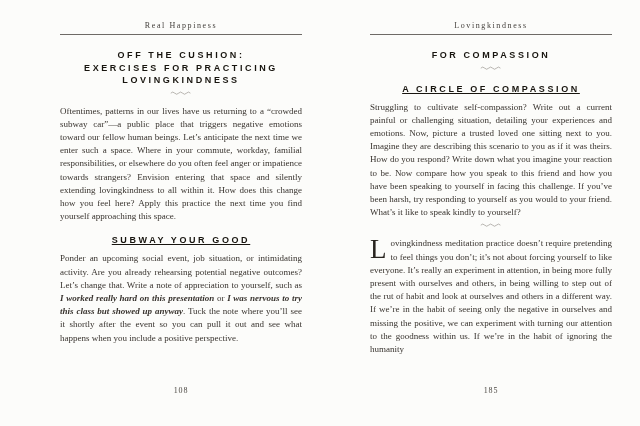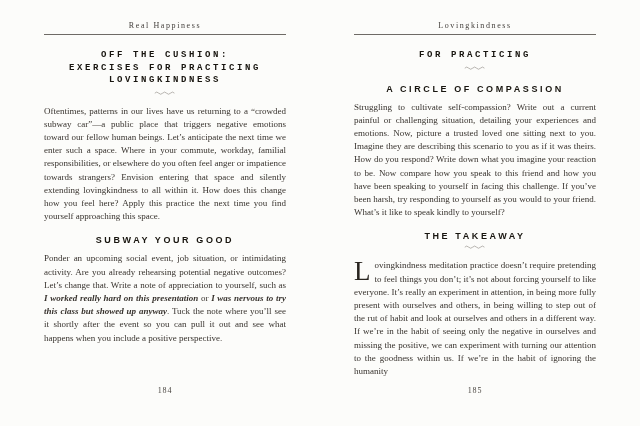--- a/index.html
+++ b/index.html
@@ -7,40 +7,41 @@
     width: 640px; height: 426px;
     background: #fcfcfa;
     position: relative;
     overflow: hidden;
     font-family: "Liberation Serif", serif;
   }
   .page {
     position: absolute; top: 0;
     width: 242px; height: 426px;
     overflow: hidden;
+    margin-left: 16px;
   }
   .page-left  { left: 44px; }
   .page-right { left: 354px; }
 
   .running-head {
     margin-top: 21px;
     text-align: center;
     font-size: 8px;
     letter-spacing: 1.6px;
     color: #45413d;
   }
   .head-rule {
     border: none;
     border-top: 1px solid #6e6a66;
     margin: 4px 0 0 0;
   }
   .chapter-heading {
     margin-top: 14px;
     text-align: center;
-    font-family: Liberation Mono, monospace;
+    font-family: Liberation Sans, sans-serif;
     font-weight: bold;
     font-size: 9px;
     letter-spacing: 2.6px;
     line-height: 12.5px;
     color: #18150f;
   }
   .ornament {
     text-align: center;
     margin-top: 3px;
     height: 8px;
@@ -48,20 +49,21 @@
   }
   .ornament svg { display: inline-block; vertical-align: top; }
   .section-heading {
     margin-top: 11px;
     text-align: center;
     font-family: "Liberation Sans", sans-serif;
     font-weight: bold;
     font-size: 9px;
     letter-spacing: 2.6px;
     color: #18150f;
+    text-decoration: underline;
   }
   .body-para {
     margin: 7px 0 0 0;
     font-size: 9px;
     line-height: 13.2px;
     text-align: justify;
     color: #38332e;
   }
   .body-para .italic { font-style: italic; font-weight: bold; }
   .dropcap {
@@ -98,40 +100,39 @@
     <svg width="22" height="6" viewBox="0 0 28 6">
         <path d="M1 3.2 q2.5 -2.8 5 0 t5 0 t5 0 t5 0 t5 0" fill="none" stroke="#9a9691" stroke-width="0.9"></path>
       </svg>
   </div>
 
   <p class="body-para"><span>Oftentimes, patterns in our lives have us returning to a “crowded subway car”—a public place that triggers negative emotions toward our fellow human beings. Let’s anticipate the next time we enter such a space. Where in your commute, workday, familial responsibilities, or elsewhere do you often feel anger or impatience towards strangers? Envision entering that space and silently extending lovingkindness to all within it. How does this change how you feel here? Apply this practice the next time you find yourself approaching this space.</span></p>
 
   <div class="section-heading mt-sec2">SUBWAY YOUR GOOD</div>
   <p class="body-para"><span>Ponder an upcoming social event, job situation, or intimidating activity. Are you already rehearsing potential negative outcomes? Let’s change that. Write a note of appreciation to yourself, such as </span><span class="italic">I worked really hard on this presentation</span><span> or </span><span class="italic">I was nervous to try this class but showed up anyway</span><span>. Tuck the note where you’ll see it shortly after the event so you can pull it out and see what happens when you include a positive perspective.</span></p>
 
-  <div class="page-number">184</div>
+  <div class="page-number">108</div>
 </div>
 
 <div class="page page-right">
   <div class="running-head">Lovingkindness</div>
   <hr class="head-rule">
 
   <div class="chapter-heading">
-    <div>FOR PRACTICING</div>
+    <div>FOR COMPASSION</div>
   </div>
   <div class="ornament">
     <svg width="22" height="6" viewBox="0 0 28 6">
         <path d="M1 3.2 q2.5 -2.8 5 0 t5 0 t5 0 t5 0 t5 0" fill="none" stroke="#9a9691" stroke-width="0.9"></path>
       </svg>
   </div>
 
   <div class="section-heading">A CIRCLE OF COMPASSION</div>
   <p class="body-para"><span>Struggling to cultivate self-compassion? Write out a current painful or challenging situation, detailing your experiences and emotions. Now, picture a trusted loved one sitting next to you. Imagine they are describing this scenario to you as if it was theirs. How do you respond? Write down what you imagine your reaction to be. Now compare how you speak to this friend and how you have been speaking to yourself in facing this challenge. If you’ve been harsh, try responding to yourself as you would to your friend. What’s it like to speak kindly to yourself?</span></p>
 
-  <div class="section-heading mt-sec2">THE TAKEAWAY</div>
   <div class="ornament">
     <svg width="22" height="6" viewBox="0 0 28 6">
         <path d="M1 3.2 q2.5 -2.8 5 0 t5 0 t5 0 t5 0 t5 0" fill="none" stroke="#9a9691" stroke-width="0.9"></path>
       </svg>
   </div>
   <p class="body-para"><span class="dropcap">L</span><span><span>ovingkindness meditation practice doesn’t require pretending to feel things you don’t; it’s not about forcing yourself to like everyone. It’s really an experiment in attention, in being more fully present with ourselves and others, in being willing to step out of the rut of habit and look at ourselves and others in a different way. If we’re in the habit of seeing only the negative in ourselves and missing the positive, we can experiment with turning our attention to the goodness within us. If we’re in the habit of ignoring the humanity</span></span></p>
 
   <div class="page-number">185</div>
 </div>
 

